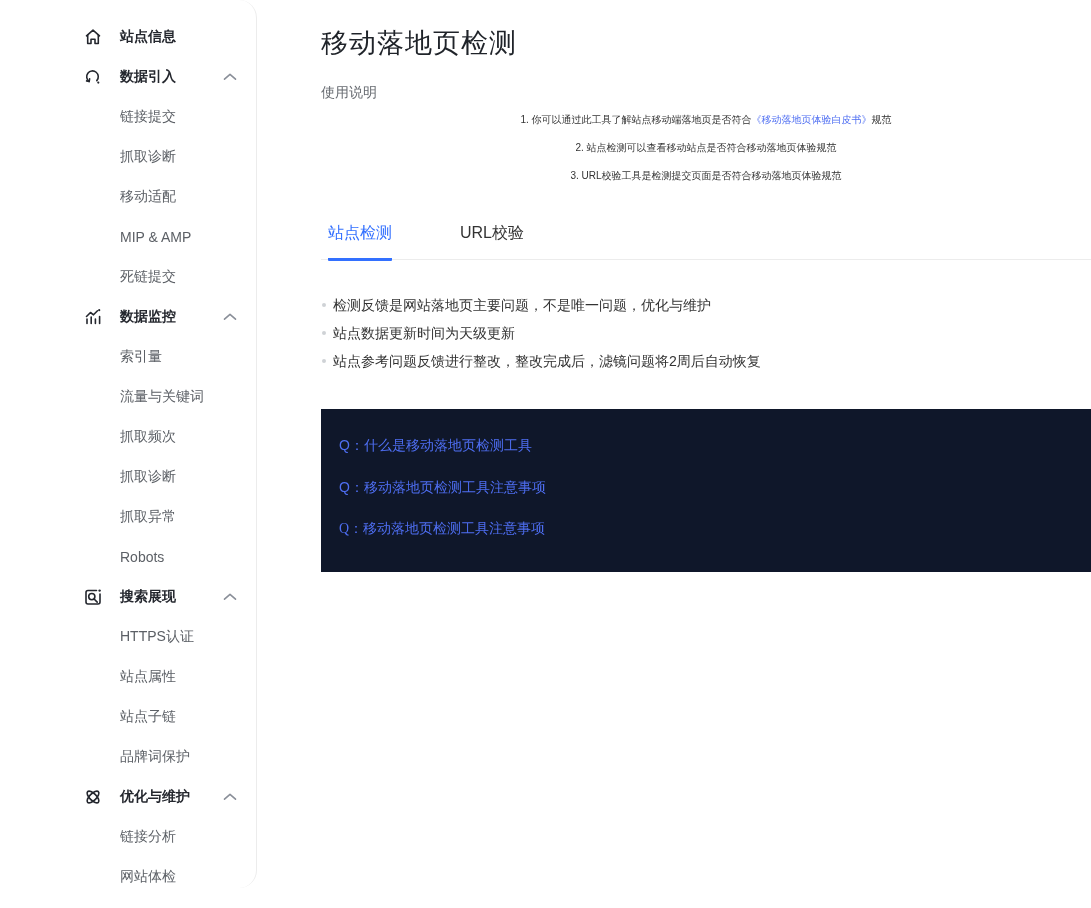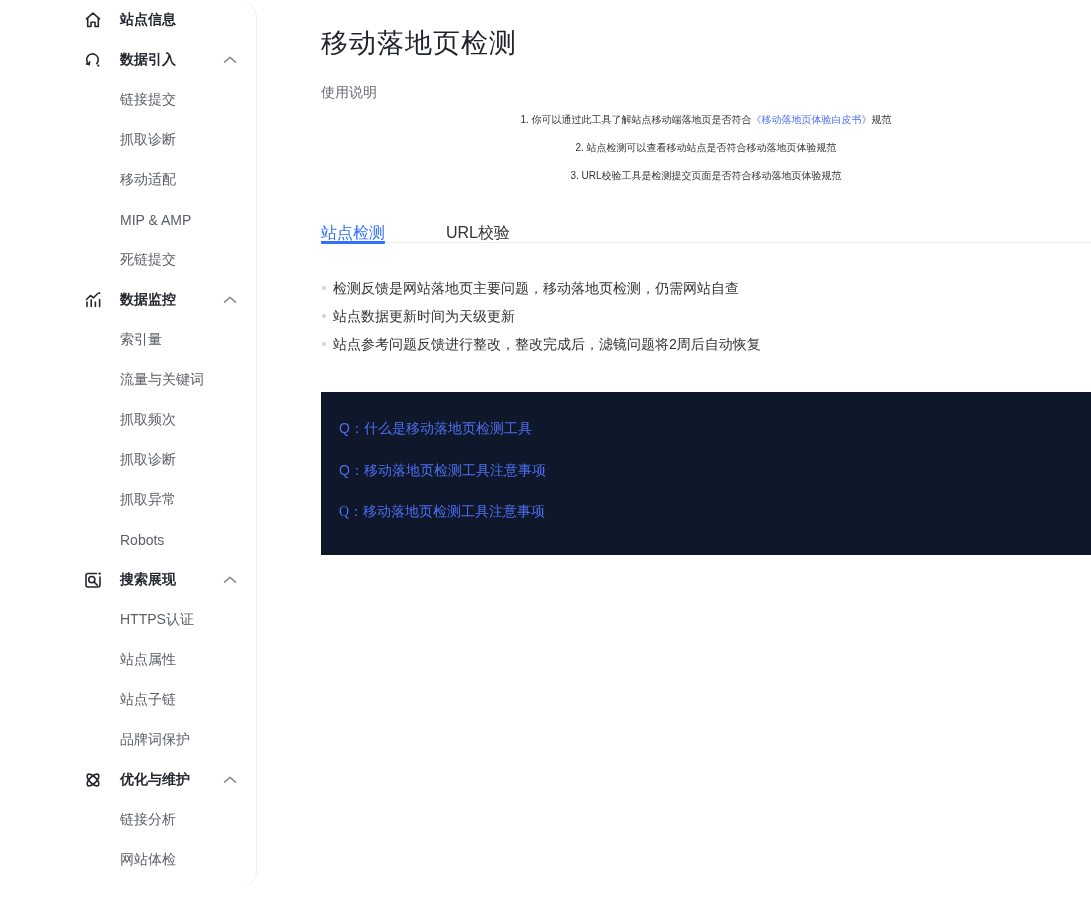--- a/index.html
+++ b/index.html
@@ -1,39 +1,39 @@
 <!DOCTYPE html>
 <html><head>
 <meta charset="utf-8">
 <style>
   * { box-sizing: border-box; margin: 0; padding: 0; }
   html, body { width: 1091px; height: 908px; background: #fff; overflow: hidden;
     font-family: "Liberation Sans", "DejaVu Sans", sans-serif; }
 
   
   .sidebar { position: absolute; left: 0; top: 0; width: 257px; height: 888px;
-    background: #fff; border-right: 1px solid #ececec; overflow: hidden; border-radius: 18px; }
+    background: #fff; border-right: 1px solid #ececec; padding-top: 17px; overflow: hidden; border-radius: 18px; }
   .side-row { height: 40px; display: flex; align-items: center; cursor: pointer; }
   .side-header { padding-left: 82px; padding-right: 19px; }
   .side-header .icon { width: 22px; height: 22px; display: flex; align-items: center; justify-content: center; flex: none; }
   .side-header .lbl { margin-left: 16px; font-size: 14px; font-weight: bold; color: #24272e; flex: 1 1 auto; }
   .side-header .chev { flex: none; width: 14px; height: 8px; display: flex; align-items: center; }
   .side-sub { padding-left: 120px; font-size: 14px; color: #5c6066; }
 
   
   .main { position: absolute; left: 321px; top: 0; right: 0; padding-top: 28px; }
   .page-title { font-size: 27px; line-height: 30px; font-weight: normal; color: #1f2329; letter-spacing: 1px; }
   .usage { margin-top: 24px; font-size: 14px; line-height: 20px; color: #666a70; }
   .instructions { margin-top: 4px; }
   .instructions .line { font-size: 10px; line-height: 28px; color: #333; text-align: center; }
   .instructions a.doc-link { color: #4e6ef2; text-decoration: none; cursor: pointer; }
 
   .tabs { margin-top: 35px; border-bottom: 1px solid #ececec; display: flex; }
-  .tab { font-size: 16px; line-height: 16px; margin-right: 61px;
-    color: #333; cursor: pointer; border-bottom: 3px solid transparent; margin-bottom: -2px; }
+  .tab { font-size: 16px; line-height: 16px; padding-bottom: 17px; margin-right: 61px;
+    color: #333; cursor: pointer; border-bottom: 3px solid transparent; margin-bottom: -2px; margin-left: 7px; }
   .tab.active { color: #3370ff; border-bottom-color: #3370ff; border-radius: 1px; }
 
   .notes { margin-top: 31px; }
   .note { position: relative; font-size: 14px; line-height: 28px; color: #333; padding-left: 12px; }
   .note::before { content: ""; position: absolute; left: 1px; top: 12px; width: 4px; height: 4px;
     border-radius: 50%; background: #cfd2d6; }
 
   .faq-box { margin-top: 34px; background: #0f172a; padding: 28px 18px 22px 18px; }
   .faq-link { display: block; font-size: 14px; line-height: 16px; margin-bottom: 26px;
     color: #4e6ef2; text-decoration: none; cursor: pointer; }
@@ -139,21 +139,21 @@
   <div class="instructions" id="instructions">
       <div class="line"><span>1. 你可以通过此工具了解站点移动端落地页是否符合</span><a class="doc-link">《移动落地页体验白皮书》</a><span>规范</span></div>
       <div class="line"><span>2. 站点检测可以查看移动站点是否符合移动落地页体验规范</span></div>
       <div class="line"><span>3. URL校验工具是检测提交页面是否符合移动落地页体验规范</span></div>
     </div>
   <div class="tabs" id="tabs">
       <div class="tab active">站点检测</div>
       <div class="tab">URL校验</div>
     </div>
   <div class="notes" id="notes">
-      <div class="note">检测反馈是网站落地页主要问题，移动落地页检测，仍需网站自查</div>
+      <div class="note">检测反馈是网站落地页主要问题，不是唯一问题，优化与维护</div>
       <div class="note">站点数据更新时间为天级更新</div>
       <div class="note">站点参考问题反馈进行整改，整改完成后，滤镜问题将2周后自动恢复</div>
     </div>
   <div class="faq-box" id="faq">
       <a class="faq-link">Q：什么是移动落地页检测工具</a>
       <a class="faq-link">Q：移动落地页检测工具注意事项</a>
       <a class="faq-link">Q：移动落地页检测工具注意事项</a>
     </div>
 </main>
 

